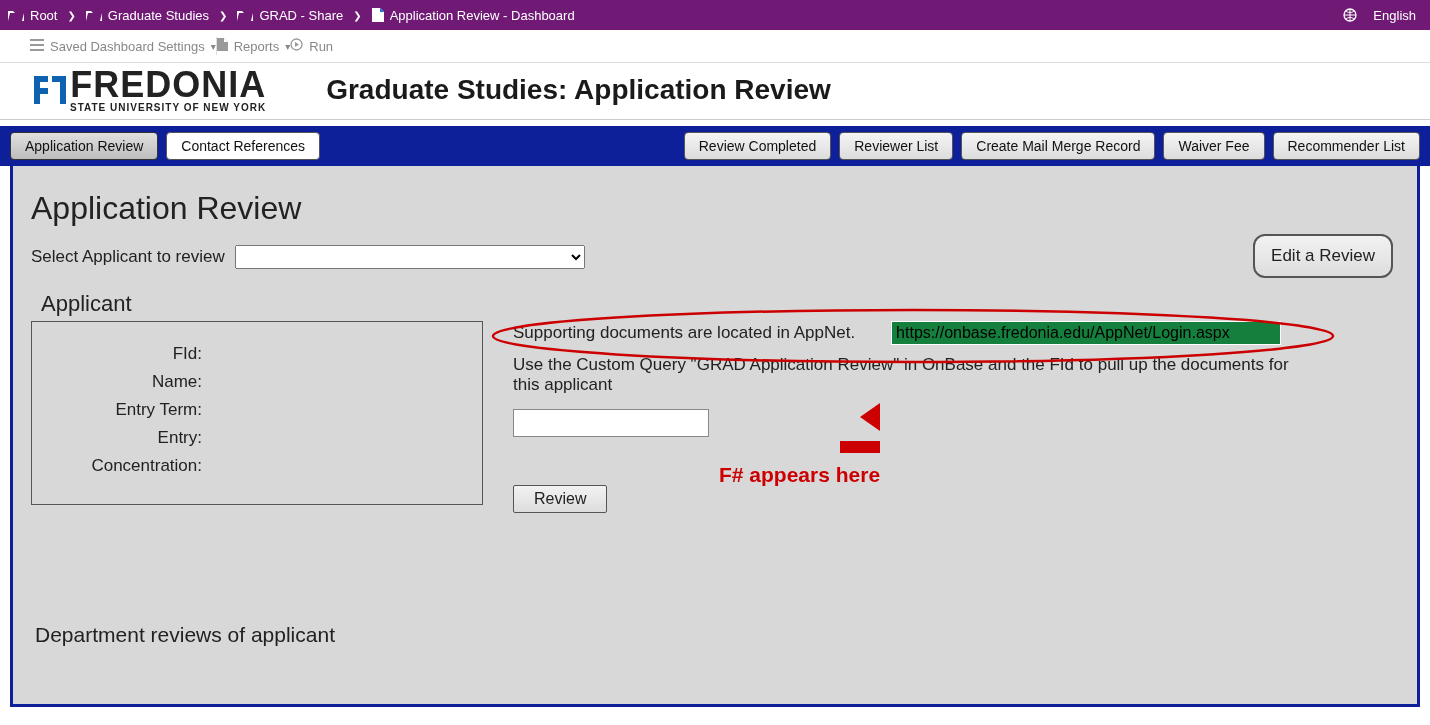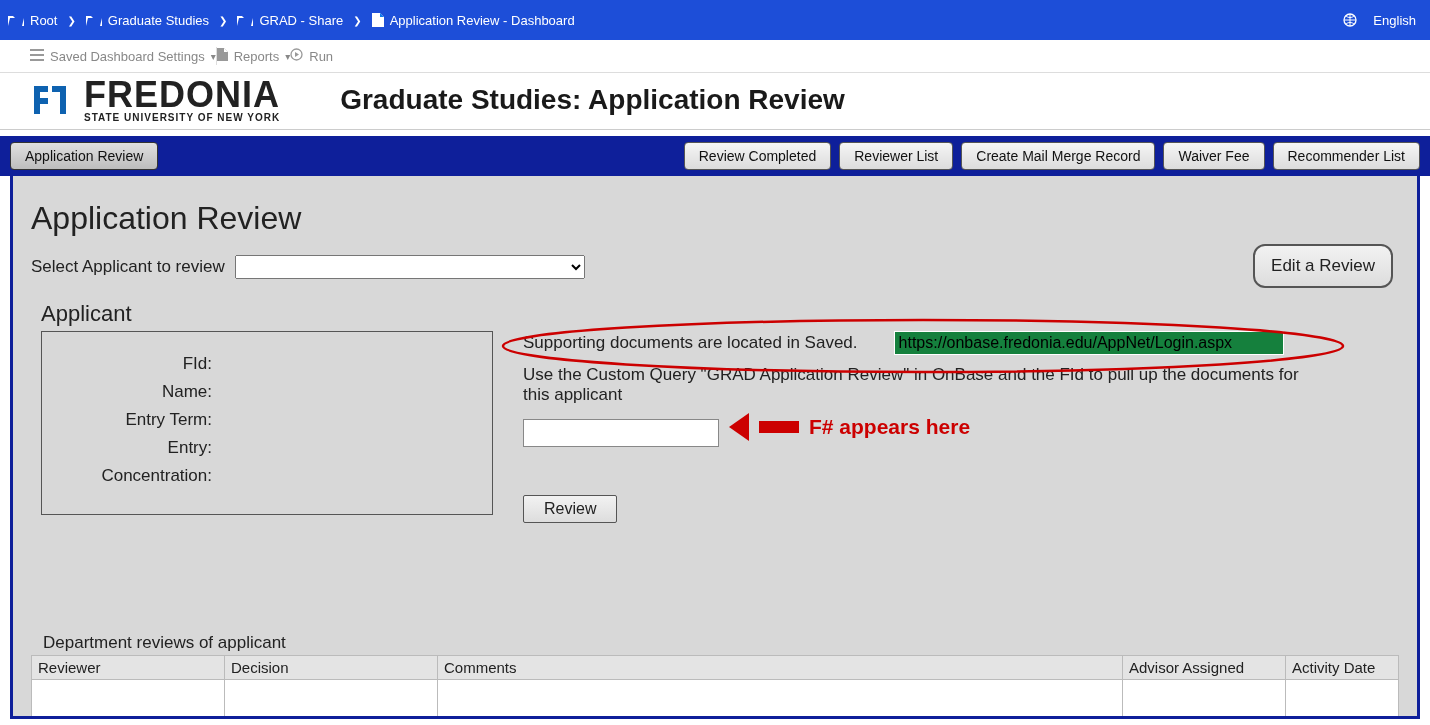--- a/index.html
+++ b/index.html
@@ -6,22 +6,22 @@
     margin: 0;
     padding: 0;
     font-family: Arial, Helvetica, sans-serif;
     font-size: 14px;
     background: #fff;
     color: #222;
     width: 1430px;
   }
   
   .topbar {
-    background: #1d4ed8;
-    height: 40px;
+    background: #701a75;
+    height: 30px;
     display: flex;
     align-items: center;
     color: #fff;
     padding: 0 8px;
     font-size: 13px;
     justify-content: space-between;
   }
   .breadcrumbs { display: flex; align-items: center; gap: 10px; }
   .crumb { display: flex; align-items: center; gap: 6px; cursor: pointer; }
   .crumb .folder, .crumb .file {
@@ -44,21 +44,21 @@
   .toolbar2 .sep { width:1px; height:18px; background:#ddd; }
   .caret-down { font-size:10px; }
   
   .headerband {
     display: flex;
     align-items: center;
     padding: 4px 0 6px 30px;
     gap: 60px;
     border-bottom: 1px solid #ccc;
   }
-  .logo-block { display:flex; align-items:center; gap:14px; }
+  .logo-block { display:flex; align-items:center; gap:0;text-align:right; }
   .logo-mark svg { display:block; }
   .logo-text { display:flex; flex-direction:column; line-height:1; }
   .logo-text .big { font-size:36px; font-weight:700; letter-spacing:1px; color:#222; }
   .logo-text .small { font-size:10px; letter-spacing:1px; color:#222; font-weight:700; }
   .page-title {
     font-size:28px;
     font-weight:900;
     color:#1a1a1a;
     font-family: "Arial Black", Arial, sans-serif;
   }
@@ -130,21 +130,21 @@
   }
   .applicant-head {
     font-size: 22px;
     margin: 0 0 4px 10px;
   }
   .content-row { display:flex; gap: 30px; align-items:flex-start; }
   .applicant-box {
     border: 1px solid #555;
     width: 430px;
     padding: 14px 10px 20px 10px;
-    margin-left: 10px;
+    margin-left: 0;
   }
   .field-row { display:flex; margin: 8px 0; font-size:17px;}
   .field-row .lbl { width: 160px; text-align:right; }
   .right-col {
     flex:1;
     position: relative;
     padding-top: 0;
   }
   .sup-line { font-size:17px; display:flex; align-items:center; gap: 36px; }
   .url-box {
@@ -178,39 +178,40 @@
   }
   
   .anno-ellipse {
     position:absolute;
     pointer-events:none;
   }
   .anno-arrow {
     position:absolute;
     pointer-events:none;
     display:flex;
-    align-items:center;
+    align-items:flex-end;
     gap: 10px;
+    flex-direction: column;
   }
   .anno-arrow .shaft {
     width: 40px; height: 12px; background:#c00;
   }
   .anno-arrow .head {
     width:0;height:0;
     border-top:14px solid transparent;
     border-bottom:14px solid transparent;
     border-right:20px solid #c00;
   }
   .anno-text {
     color:#c00;
     font-weight:700;
     font-size:21px;
   }
   
-  .reviews-title { font-size:17px; margin: 110px 0 2px 12px; }
+  .reviews-title { font-size:21px; margin: 110px 0 2px 4px; }
   table.reviews {
     width: 100%;
     border-collapse: collapse;
     font-size: 15px;
     background:#fff;
   }
   table.reviews th {
     background: #e4e4e4;
     border: 1px solid #bbb;
     text-align: left;
@@ -319,20 +320,21 @@
     <div class="logo-text">
       <span class="big">FREDONIA</span>
       <span class="small">STATE UNIVERSITY OF NEW YORK</span>
     </div>
   </div>
   <div class="page-title">Graduate Studies: Application Review</div>
 </div>
 
 <div class="navbar">
   <div class="pill active">Application Review</div>
+  <div class="pill white">Contact References</div>
   <div class="spacer"></div>
   <div class="pill">Review Completed</div>
   <div class="pill">Reviewer List</div>
   <div class="pill">Create Mail Merge Record</div>
   <div class="pill">Waiver Fee</div>
   <div class="pill">Recommender List</div>
 </div>
 
 <div class="mainpanel">
 
@@ -367,53 +369,33 @@
     </div>
 
     <div class="right-col">
 
       
       <svg class="anno-ellipse" style="left:-30px; top:-16px;" width="860" height="62" viewBox="0 0 860 62">
         <ellipse cx="430" cy="31" rx="420" ry="26" fill="none" stroke="#c00" stroke-width="2.5"></ellipse>
       </svg>
 
       <div class="sup-line">
-        <span>Supporting documents are located in Saved.</span>
+        <span>Supporting documents are located in AppNet.</span>
         <input class="url-box" type="text" readonly="" value="https://onbase.fredonia.edu/AppNet/Login.aspx" style="">
       </div>
       <div class="instr">Use the Custom Query "GRAD Application Review" in OnBase and the FId to pull up the documents for this applicant</div>
 
       <input class="fid-input" type="text" style="">
 
       
       <div class="anno-arrow" style="left:206px; top:82px;">
         <div class="head"></div>
         <div class="shaft"></div>
         <span class="anno-text">F# appears here</span>
       </div>
 
       <div><span class="review-btn">Review</span></div>
     </div>
   </div>
 
   <div class="reviews-title">Department reviews of applicant</div>
-  <table class="reviews">
-    <thead>
-      <tr>
-        <th style="width:180px">Reviewer</th>
-        <th style="width:200px">Decision</th>
-        <th>Comments</th>
-        <th style="width:150px">Advisor Assigned</th>
-        <th style="width:100px">Activity Date</th>
-      </tr>
-    </thead>
-    <tbody>
-      <tr>
-        <td></td>
-          <td></td>
-          <td></td>
-          <td></td>
-          <td></td>
-      </tr>
-    </tbody>
-  </table>
 
 </div>
 
 </body></html>

